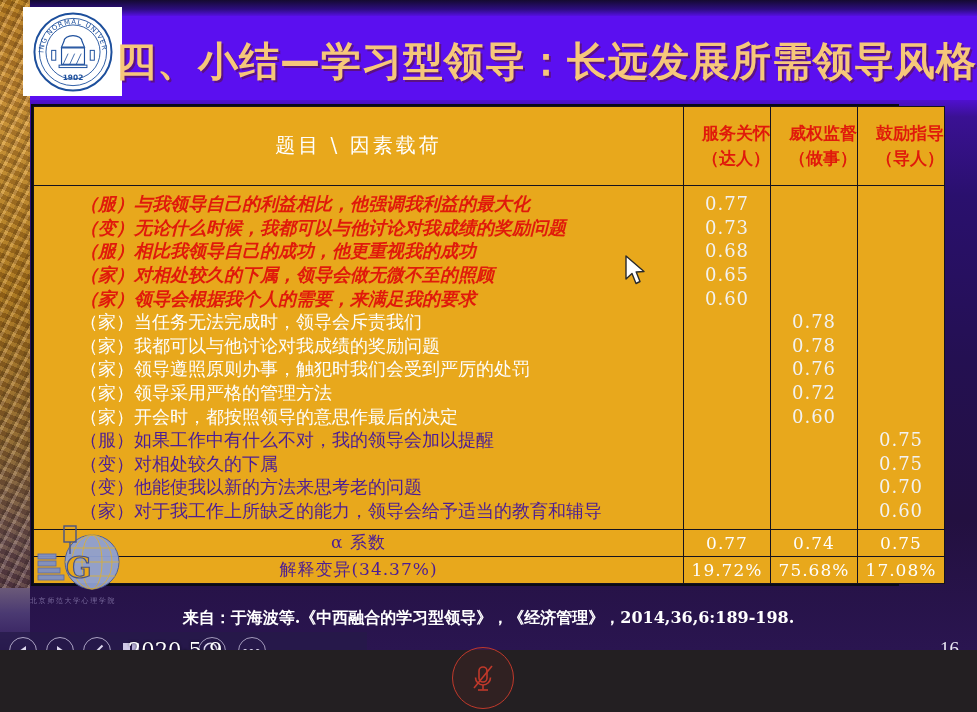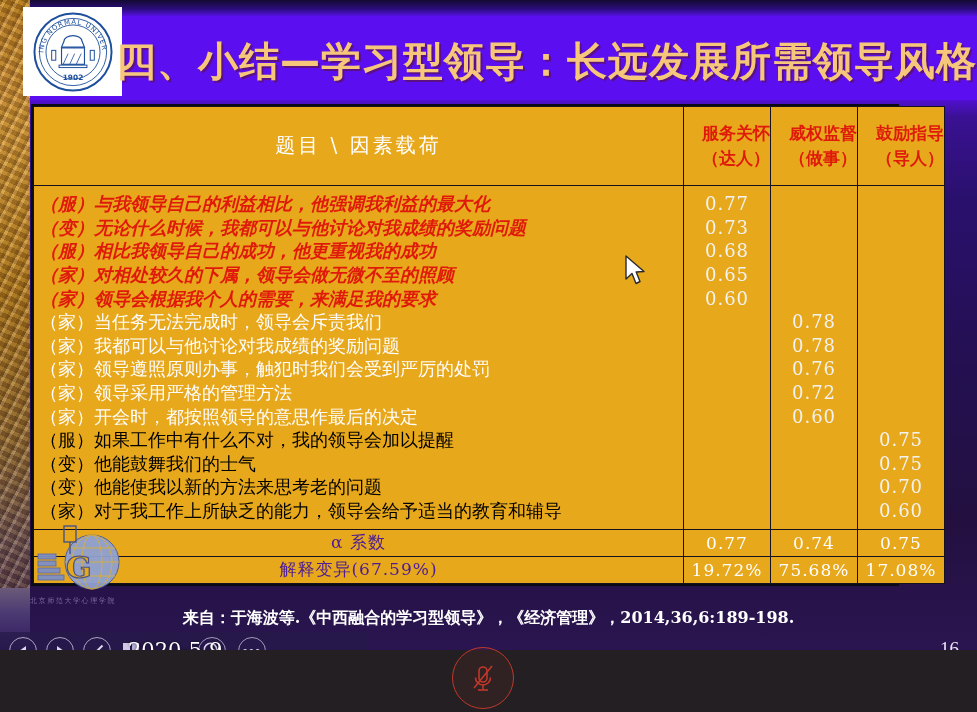--- a/index.html
+++ b/index.html
@@ -77,29 +77,29 @@
     font-family: "DejaVu Serif", "Liberation Serif", serif;
     letter-spacing: 3px;
   }
   .hdr-num {
     text-align: right; color: #e01a0b; font-size: 17px; font-weight: bold;
     line-height: 25px; padding: 2px 1px; height: 76px;
     font-family: "DejaVu Serif", "Liberation Serif", serif;
   }
   
   .body-cell { padding: 0; vertical-align: top; height: 330px; }
-  .rows { display: flex; flex-direction: column; }
+  .rows { display: flex; flex-direction: column; padding-left: 40px; }
   .row-line {
     height: 23.6px; line-height: 23.6px; font-size: 18px; white-space: nowrap;
     padding-left: 6px;
     font-family: "DejaVu Serif", "Liberation Serif", serif;
   }
   .r-red-i { color: #e01a0b; font-style: italic; font-weight: bold; }
   .r-white { color: #fdfdfd; }
-  .r-red   { color: #000000; }
+  .r-red   { color: #4c1d95; }
   .nums { display: flex; flex-direction: column; }
   .num-line {
     height: 23.6px; line-height: 23.6px; font-size: 18px; color: #f2f2f2;
     text-align: center; letter-spacing: 1px;
     font-family: "DejaVu Serif", "Liberation Serif", serif;
   }
   .num-line.blank { color: transparent; }
   
   .foot-label {
     text-align: center; color: #4c1d95; font-size: 17px; height: 26px;
@@ -234,21 +234,21 @@
                   <div class="row-line r-red-i">（变）无论什么时候，我都可以与他讨论对我成绩的奖励问题</div>
                   <div class="row-line r-red-i">（服）相比我领导自己的成功，他更重视我的成功</div>
                   <div class="row-line r-red-i">（家）对相处较久的下属，领导会做无微不至的照顾</div>
                   <div class="row-line r-red-i">（家）领导会根据我个人的需要，来满足我的要求</div>
                   <div class="row-line r-white">（家）当任务无法完成时，领导会斥责我们</div>
                   <div class="row-line r-white">（家）我都可以与他讨论对我成绩的奖励问题</div>
                   <div class="row-line r-white">（家）领导遵照原则办事，触犯时我们会受到严厉的处罚</div>
                   <div class="row-line r-white">（家）领导采用严格的管理方法</div>
                   <div class="row-line r-white">（家）开会时，都按照领导的意思作最后的决定</div>
                   <div class="row-line r-red">（服）如果工作中有什么不对，我的领导会加以提醒</div>
-                  <div class="row-line r-red">（变）他能鼓舞我们的士气</div>
+                  <div class="row-line r-red">（变）对相处较久的下属</div>
                   <div class="row-line r-red">（变）他能使我以新的方法来思考老的问题</div>
                   <div class="row-line r-red">（家）对于我工作上所缺乏的能力，领导会给予适当的教育和辅导</div>
                 </div>
             </td>
             <td class="body-cell">
               <div class="nums" id="nums1-host">
                   <div class="num-line">0.77</div>
                   <div class="num-line">0.73</div>
                   <div class="num-line">0.68</div>
                   <div class="num-line">0.65</div>
@@ -301,21 +301,21 @@
                 </div>
             </td>
           </tr>
           <tr>
             <td class="foot-label">α 系数</td>
             <td class="foot-num">0.77</td>
             <td class="foot-num">0.74</td>
             <td class="foot-num">0.75</td>
           </tr>
           <tr>
-            <td class="foot-label">解释变异(67.59%)</td>
+            <td class="foot-label">解释变异(34.37%)</td>
             <td class="foot-num">19.72%</td>
             <td class="foot-num">75.68%</td>
             <td class="foot-num">17.08%</td>
           </tr>
         </tbody>
       </table>
     </div>
 
     <svg class="globe-wm" viewBox="0 0 92 72">
       <g fill="#7e8fc4" stroke="#5a6ba8" stroke-width="0.9">

